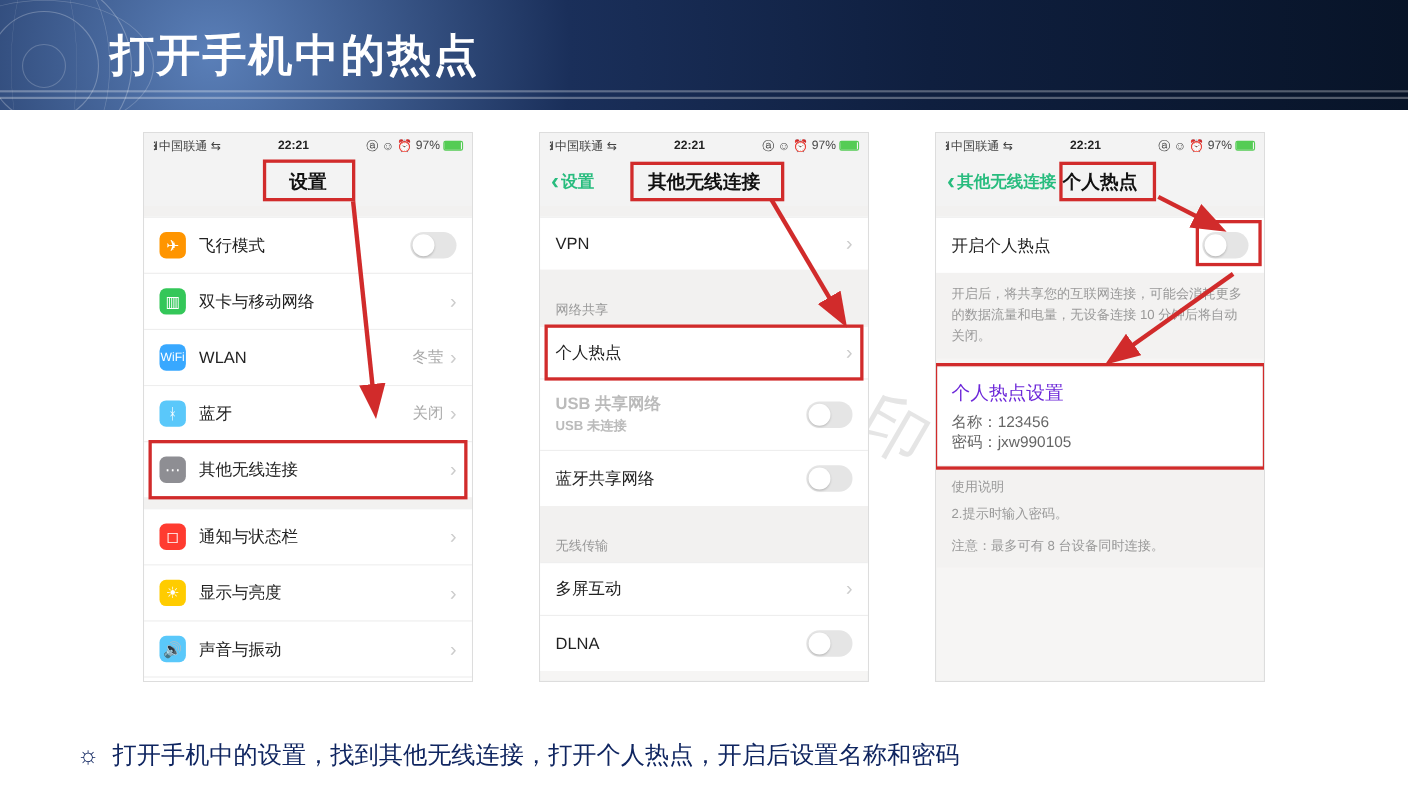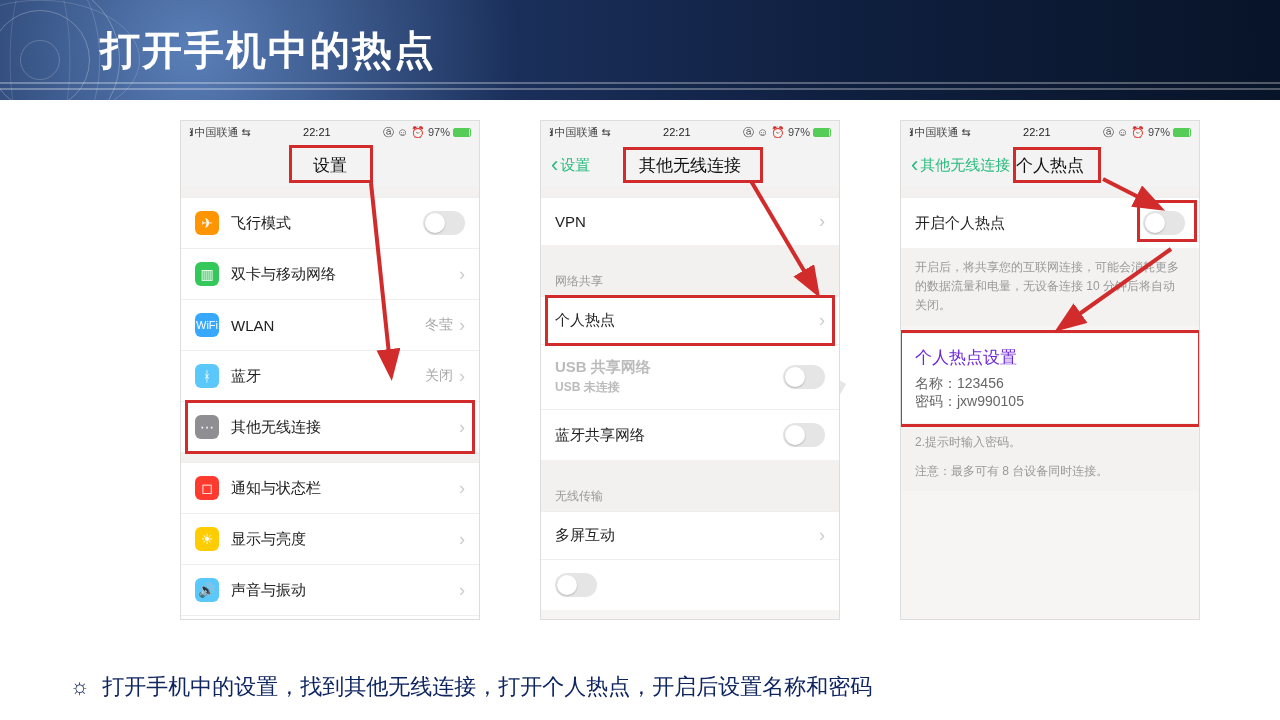--- a/index.html
+++ b/index.html
@@ -49,54 +49,54 @@
     font-size: 40px;
     font-weight: bold;
     letter-spacing: 2px;
     text-align: center;
   }
   .content {
     display: flex;
     gap: 60px;
     padding: 20px 80px 10px 80px;
     height: 530px;
-    justify-content: flex-end;
+    justify-content: center;
   }
   .phone {
     width: 300px;
     background: #f6f5f4;
     border: 1px solid #ddd;
     position: relative;
     font-size: 15px;
     overflow: hidden;
   }
   .status-bar {
     height: 22px;
     display: flex;
     justify-content: space-between;
     align-items: center;
     padding: 0 8px;
     font-size: 11px;
     color: #444;
     background: #f3f3f3;
   }
-  .status-bar .time { font-weight: normal; color:#222;}
+  .status-bar .time { font-weight: bold; color:#222;}
   .status-bar .batt { display:flex; align-items:center; gap:3px;}
   .bpill{display:inline-block;width:18px;height:9px;border:1px solid #5c5;border-radius:2px;position:relative;}
   .bpill::after{content:"";position:absolute;left:0;top:0;bottom:0;width:95%;background:#5c5;}
 
   .nav-title {
     height: 44px;
     display: flex;
     align-items: center;
     justify-content: center;
     position: relative;
     background: #f3f3f3;
     font-size: 17px;
-    font-weight: 400;
+    font-weight: 700;
     color: #111;
   }
   .nav-back {
     position: absolute;
     left: 10px;
     color: #28bc7e;
     font-size: 15px;
   }
   .nav-back::before { content: "‹"; font-size: 22px; vertical-align: -2px; margin-right: 2px; }
 
@@ -330,20 +330,21 @@
     <div class="row">
       <div class="label">蓝牙共享网络</div>
       <div class="toggle"></div>
     </div>
     <div class="section-label">无线传输</div>
     <div class="row">
       <div class="label">多屏互动</div>
       <span class="chev"></span>
     </div>
     <div class="row">
+      <div class="label">DLNA</div>
       <div class="toggle"></div>
     </div>
 
     <div class="arrow" style="left:120px;top:60px;">
       <svg width="200" height="130">
         <defs>
             <marker id="ah2" markerWidth="10" markerHeight="10" refX="6" refY="3" orient="auto">
               <path d="M0,0 L8,3 L0,6 Z" fill="#d12b2b"></path>
             </marker>
           </defs>
@@ -372,20 +373,21 @@
     <div class="info-block">开启后，将共享您的互联网连接，可能会消耗更多的数据流量和电量，无设备连接 10 分钟后将自动关闭。</div>
 
     <div class="settings-card" style="position:relative;">
       <div class="t">个人热点设置</div>
       <div class="line"><span>名称：</span><span>123456</span></div>
       <div class="line"><span>密码：</span><span>jxw990105</span></div>
       <div class="hl" style="left:-2px;top:-4px;right:-2px;bottom:-4px;"></div>
     </div>
 
     <div class="info-block">
+      <div style="margin-bottom:6px;">使用说明</div>
       <div>2.提示时输入密码。</div>
       <div style="height:10px"></div>
       <div>注意：最多可有 8 台设备同时连接。</div>
     </div>
 
     <div class="arrow" style="left:192px;top:58px;">
       <svg width="100" height="50">
         <defs>
             <marker id="ah3" markerWidth="10" markerHeight="10" refX="6" refY="3" orient="auto">
               <path d="M0,0 L8,3 L0,6 Z" fill="#d12b2b"></path>

